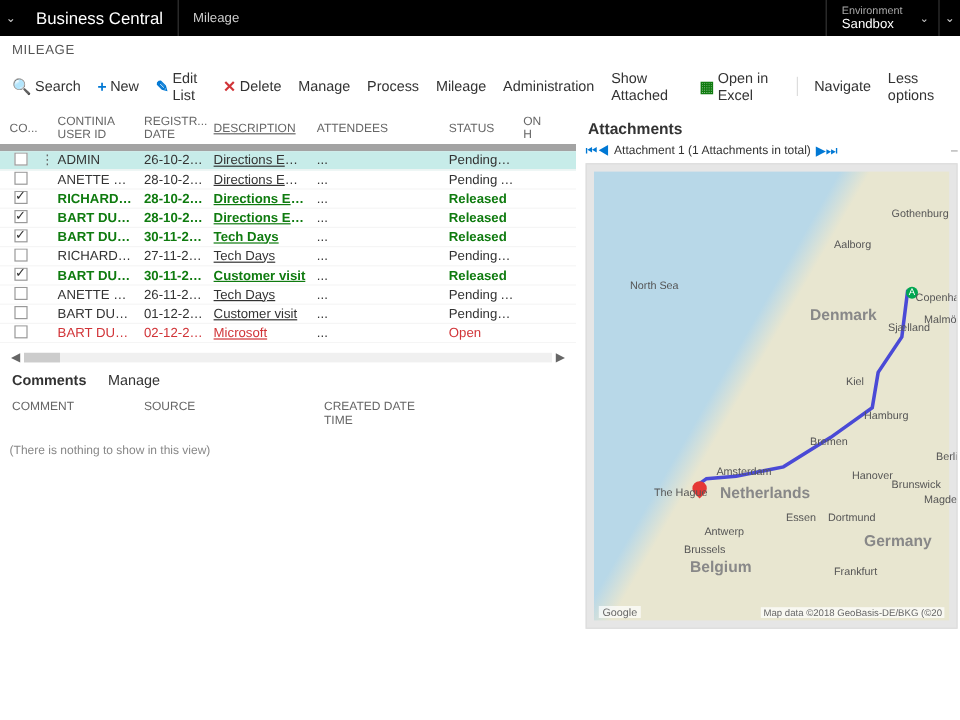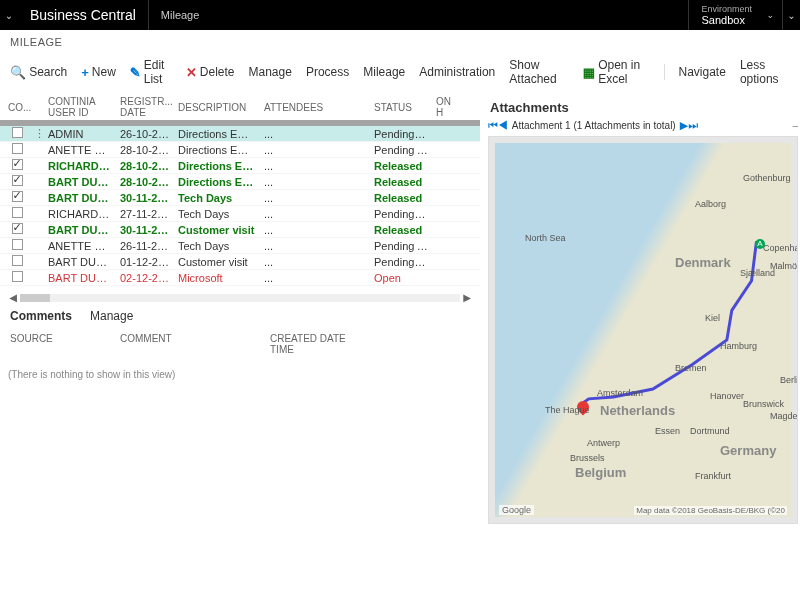--- a/index.html
+++ b/index.html
@@ -29,21 +29,21 @@
 .grid { overflow-x: hidden; }
 .head-row, .data-row { display: flex; align-items: center; min-height: 16px; padding: 0 4px; }
 .head-row { font-size: 10px; color: #666; border-bottom: 6px solid #a3a3a3; padding-top: 2px; padding-bottom: 2px; }
 .head-row > div { padding: 0 4px; }
 .data-row { font-size: 11px; border-bottom: 1px solid #f5f5f5; height: 16px; }
 .data-row > div { padding: 0 4px; white-space: nowrap; overflow: hidden; text-overflow: ellipsis; }
 .c-chk { width: 26px; text-align: center; }
 .c-chk2 { width: 14px; }
 .c-user { width: 72px; }
 .c-date { width: 58px; }
-.c-desc { width: 86px; }
+.c-desc { width: 86px; text-decoration: underline; }
 .c-att { width: 110px; }
 .c-stat { width: 62px; }
 .c-onh { width: 24px; }
 .selected { background: #c7ece9; }
 .status-released { color: #0f7b0f; font-weight: bold; }
 .status-open { color: #d13438; }
 .bold-green { color: #0f7b0f; font-weight: bold; }
 .red-text { color: #d13438; }
 .chkbox { width: 11px; height: 11px; border: 1px solid #999; display: inline-block; background: #fff; position: relative; }
 .chkbox.checked::after { content: "✓"; position: absolute; top: -3px; left: 0; font-size: 11px; color: #333; }
@@ -258,22 +258,22 @@
       <div class="track">
           <div class="thumb"></div>
         </div>
       <div class="arrow">▶</div>
     </div>
     <div class="tabs2">
       <div class="t active">Comments</div>
       <div class="t">Manage</div>
     </div>
     <div class="sub-head">
+      <div>COMMENT</div>
       <div>SOURCE</div>
-      <div>COMMENT</div>
       <div>CREATED DATE TIME</div>
     </div>
     <div class="empty-msg">(There is nothing to show in this view)</div>
   </div>
 
   <div class="right">
     <div class="att-title">Attachments</div>
     <div class="att-nav">
       <span class="navic">⏮◀</span>
       <span>Attachment 1 (1 Attachments in total)</span>

